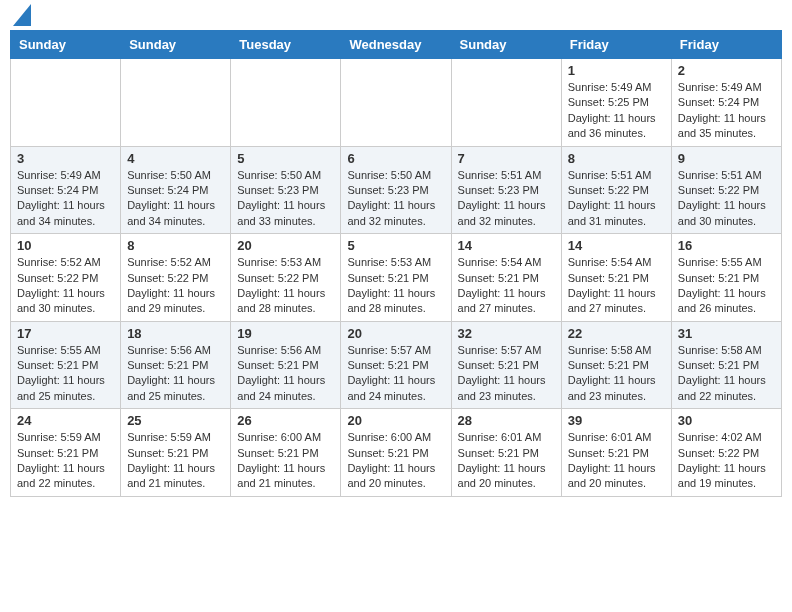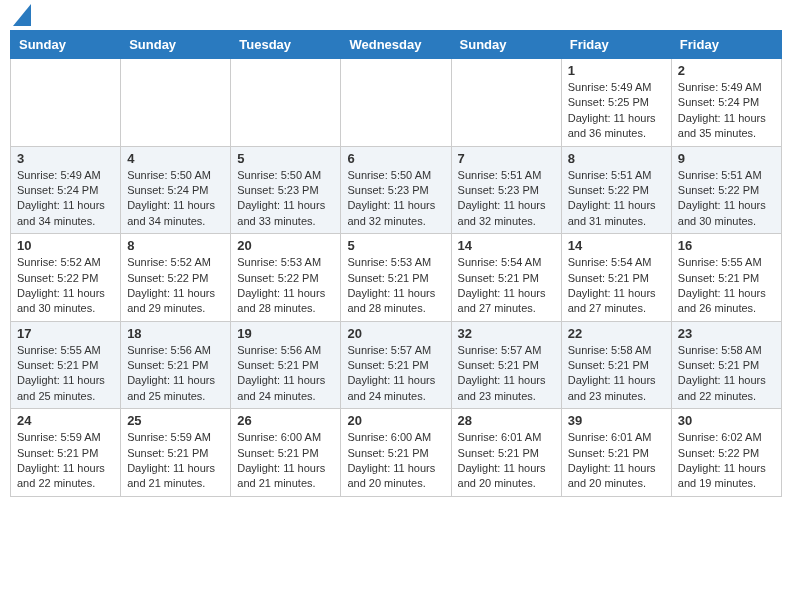--- a/index.html
+++ b/index.html
@@ -271,21 +271,21 @@
 and 23 minutes.</div>
         </td>
         <td>
           <span class="day-number">22</span>
           <div class="day-info" style="white-space: pre-line;">Sunrise: 5:58 AM
 Sunset: 5:21 PM
 Daylight: 11 hours
 and 23 minutes.</div>
         </td>
         <td>
-          <span class="day-number">23</span>
+          <span class="day-number">31</span>
           <div class="day-info" style="white-space: pre-line;">Sunrise: 5:58 AM
 Sunset: 5:21 PM
 Daylight: 11 hours
 and 22 minutes.</div>
         </td>
       </tr>
       <tr>
         <td>
           <span class="day-number">24</span>
           <div class="day-info" style="white-space: pre-line;">Sunrise: 5:59 AM
@@ -323,20 +323,20 @@
         </td>
         <td>
           <span class="day-number">39</span>
           <div class="day-info" style="white-space: pre-line;">Sunrise: 6:01 AM
 Sunset: 5:21 PM
 Daylight: 11 hours
 and 20 minutes.</div>
         </td>
         <td>
           <span class="day-number">30</span>
-          <div class="day-info" style="white-space: pre-line;">Sunrise: 6:02 AM
+          <div class="day-info" style="white-space: pre-line;">Sunrise: 4:02 AM
 Sunset: 5:22 PM
 Daylight: 11 hours
 and 19 minutes.</div>
         </td>
       </tr>
     </tbody>
 </table>
 
 </body></html>

